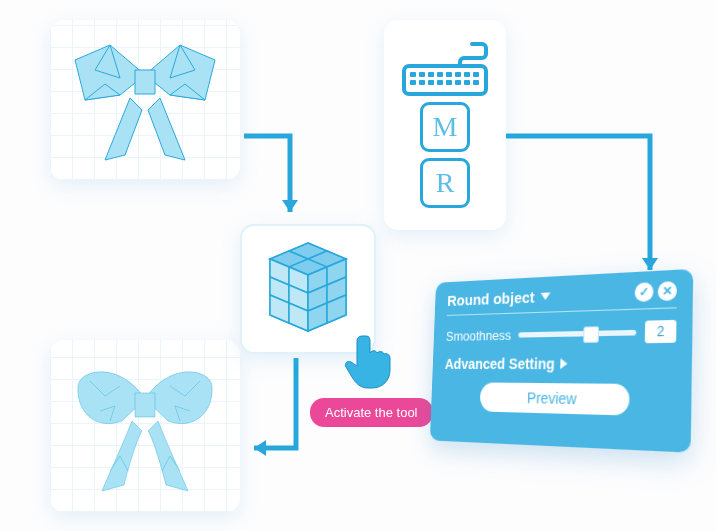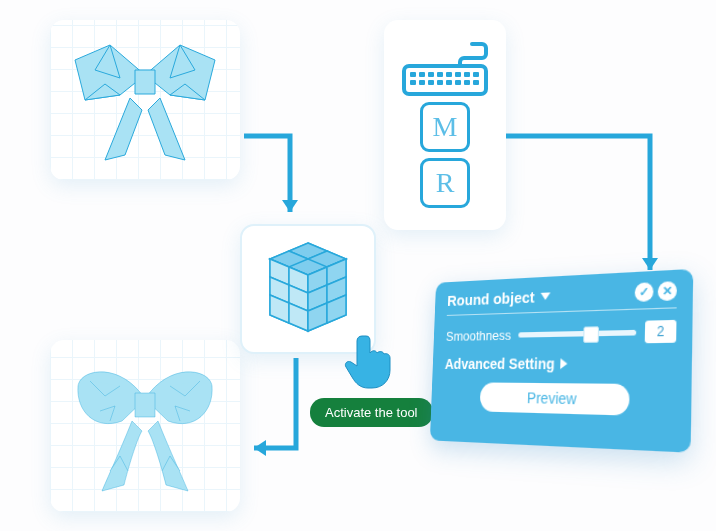--- a/index.html
+++ b/index.html
@@ -58,21 +58,21 @@
   .cube polygon { stroke: #28a8db; stroke-width: 1.5; fill: #bfe8f6; }
   .cube .top polygon { fill: #7ecdee; }
   .cube .side polygon { fill: #8fd5f0; }
 
   .hand {
     position: absolute; left: 344px; top: 330px; width: 56px; height: 60px;
   }
 
   .pill-label {
     position: absolute;
-    background: #15803d;
+    background: #ec4899;
     color: #fff;
     font-size: 13px;
     padding: 7px 15px;
     border-radius: 14px;
     white-space: nowrap;
     text-align: right;
   }
   .activate-pill { left: 310px; top: 398px; }
 
   

